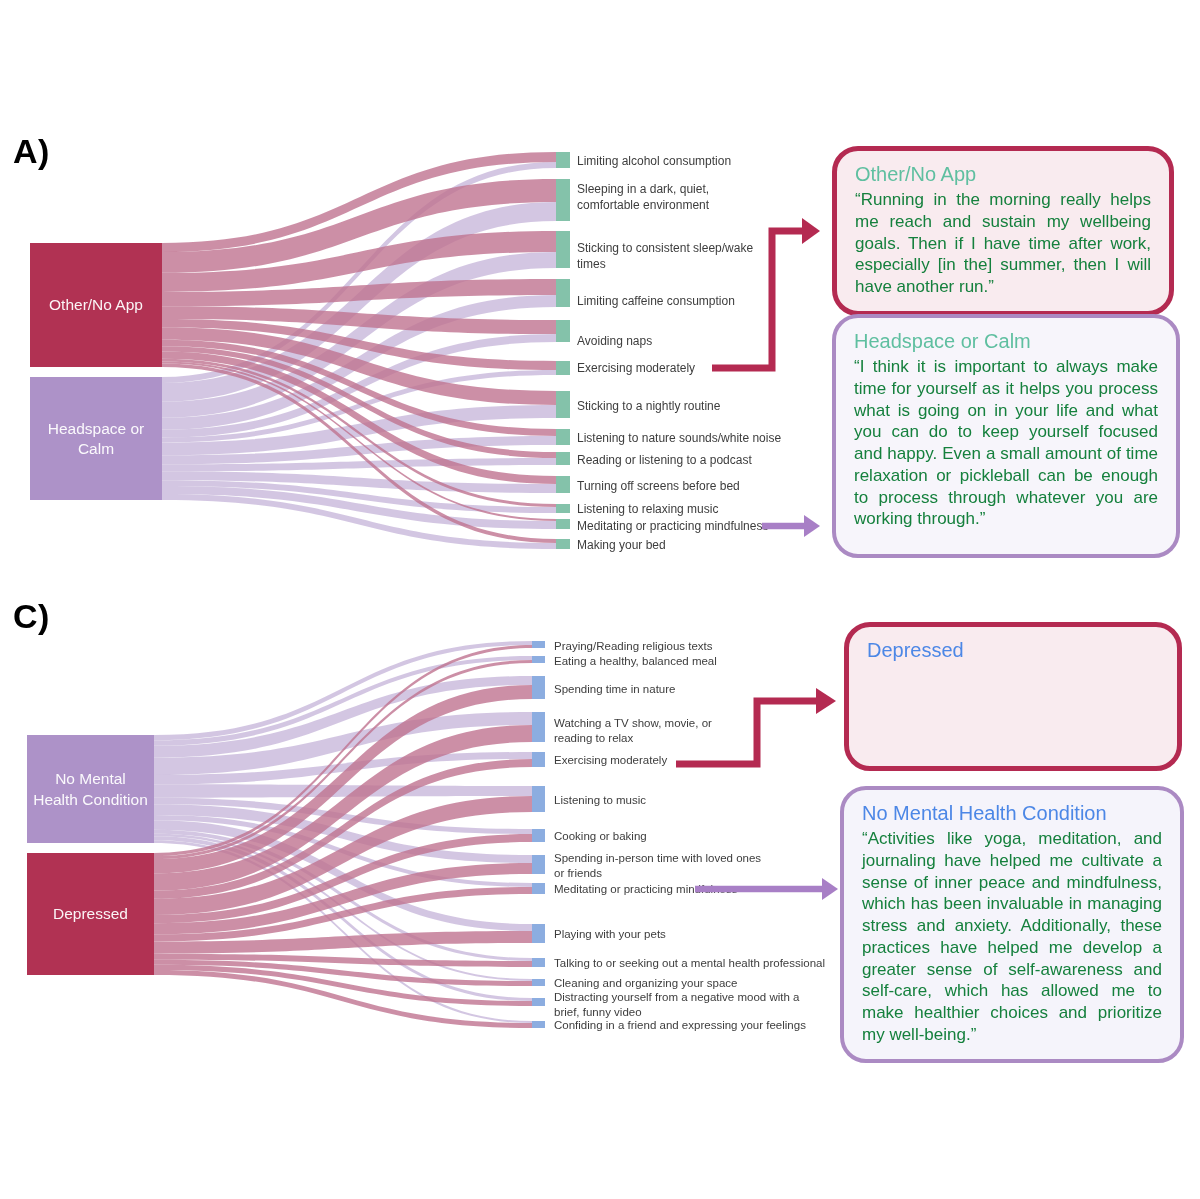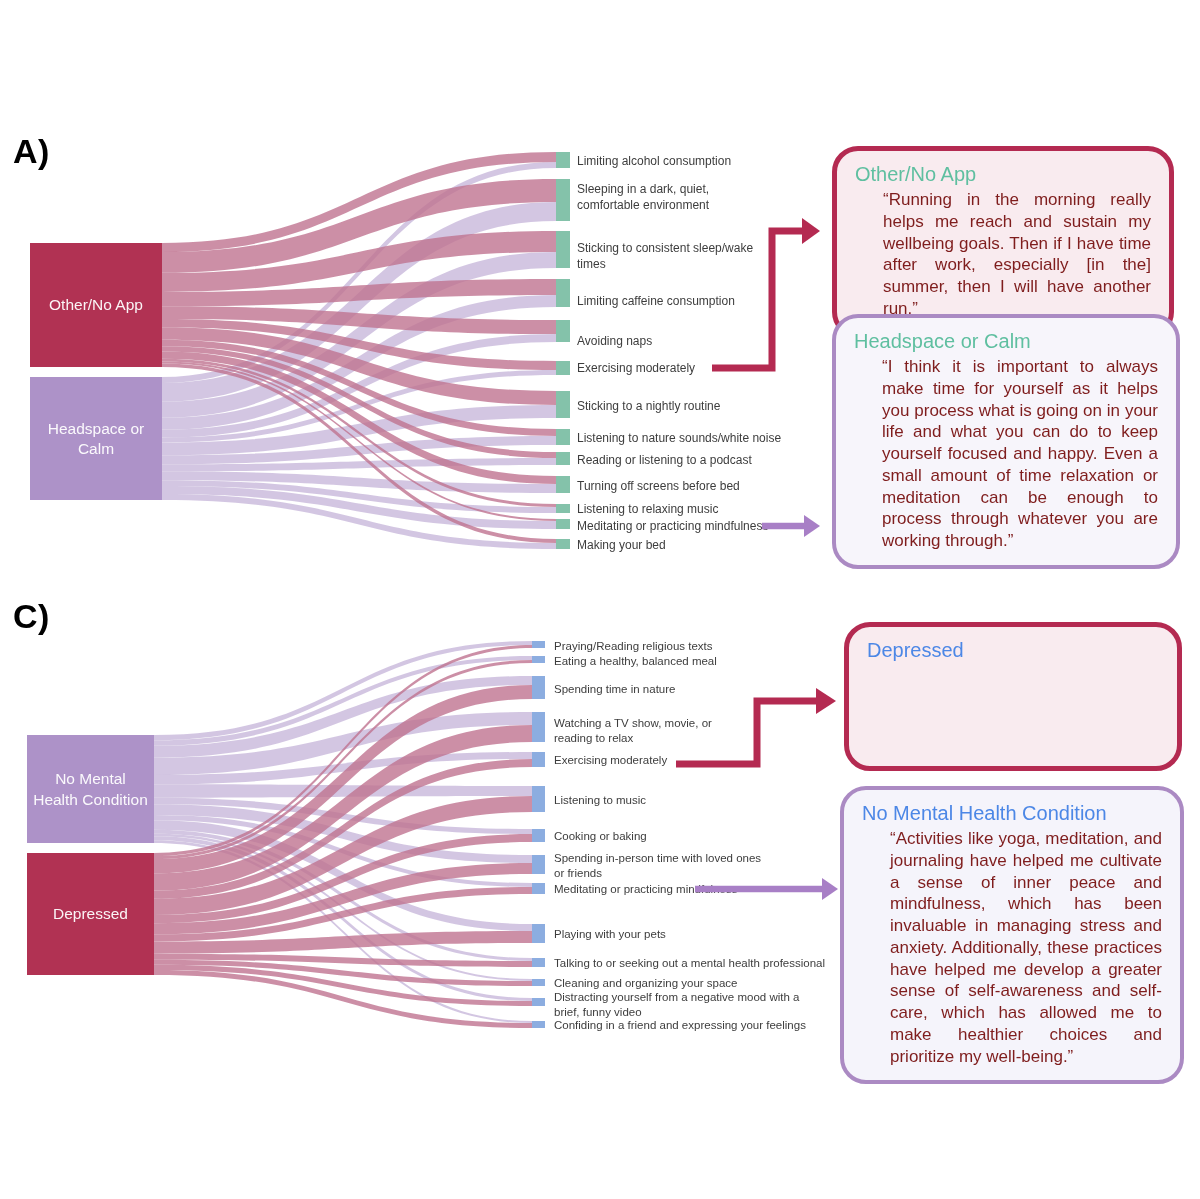--- a/index.html
+++ b/index.html
@@ -13,21 +13,21 @@
     position:absolute; font-size:34px; font-weight:bold; color:#000;
     letter-spacing:0.5px;
   }
   #label-a { left:13px; top:132px; }
   #label-c { left:13px; top:597px; }
   .quote-box {
     position:absolute; box-sizing:border-box; border-radius:26px;
     padding:11px 18px 13px 18px; text-align:justify;
   }
   .qb-title { font-size:20px; line-height:1.2; margin-bottom:3px; text-align:left; }
-  .qb-text  { font-size:17px; line-height:1.28; color:#7f1d1d;margin-left:28px; }
+  .qb-text  { font-size:17px; line-height:1.28; color:#15803d; }
   .title-teal { color:#5fbfa0; }
   .title-blue { color:#4c87e6; }
   .qb-a1 { left:832px; top:146px; width:342px; min-height:158px; border:5px solid #b42a51; background:#f9ebef; }
   .qb-a2 { left:832px; top:314px; width:348px; min-height:244px; border:4px solid #ab8ac3; background:#f7f5fb; }
   .qb-c1 { left:844px; top:622px; width:338px; min-height:149px; border:5px solid #b42a51; background:#f9ebef; }
   .qb-c2 { left:840px; top:786px; width:344px; min-height:265px; border:4px solid #ab8ac3; background:#f5f4fb; }
 </style>
 </head>
 <body>
 
@@ -162,21 +162,21 @@
   <div class="panel-label" id="label-a">A)</div>
   <div class="panel-label" id="label-c">C)</div>
 
   <div class="quote-box qb-a1">
     <div class="qb-title title-teal">Other/No App</div>
     <div class="qb-text">“Running in the morning really helps me reach and sustain my wellbeing goals. Then if I have time after work, especially [in the] summer, then I will have another run.”</div>
   </div>
 
   <div class="quote-box qb-a2">
     <div class="qb-title title-teal">Headspace or Calm</div>
-    <div class="qb-text">“I think it is important to always make time for yourself as it helps you process what is going on in your life and what you can do to keep yourself focused and happy. Even a small amount of time relaxation or meditation can be enough to process through whatever you are working through.”</div>
+    <div class="qb-text">“I think it is important to always make time for yourself as it helps you process what is going on in your life and what you can do to keep yourself focused and happy. Even a small amount of time relaxation or pickleball can be enough to process through whatever you are working through.”</div>
   </div>
 
   <div class="quote-box qb-c1">
     <div class="qb-title title-blue">Depressed</div>
   </div>
 
   <div class="quote-box qb-c2">
     <div class="qb-title title-blue">No Mental Health Condition</div>
     <div class="qb-text">“Activities like yoga, meditation, and journaling have helped me cultivate a sense of inner peace and mindfulness, which has been invaluable in managing stress and anxiety. Additionally, these practices have helped me develop a greater sense of self-awareness and self-care, which has allowed me to make healthier choices and prioritize my well-being.”</div>
   </div>

